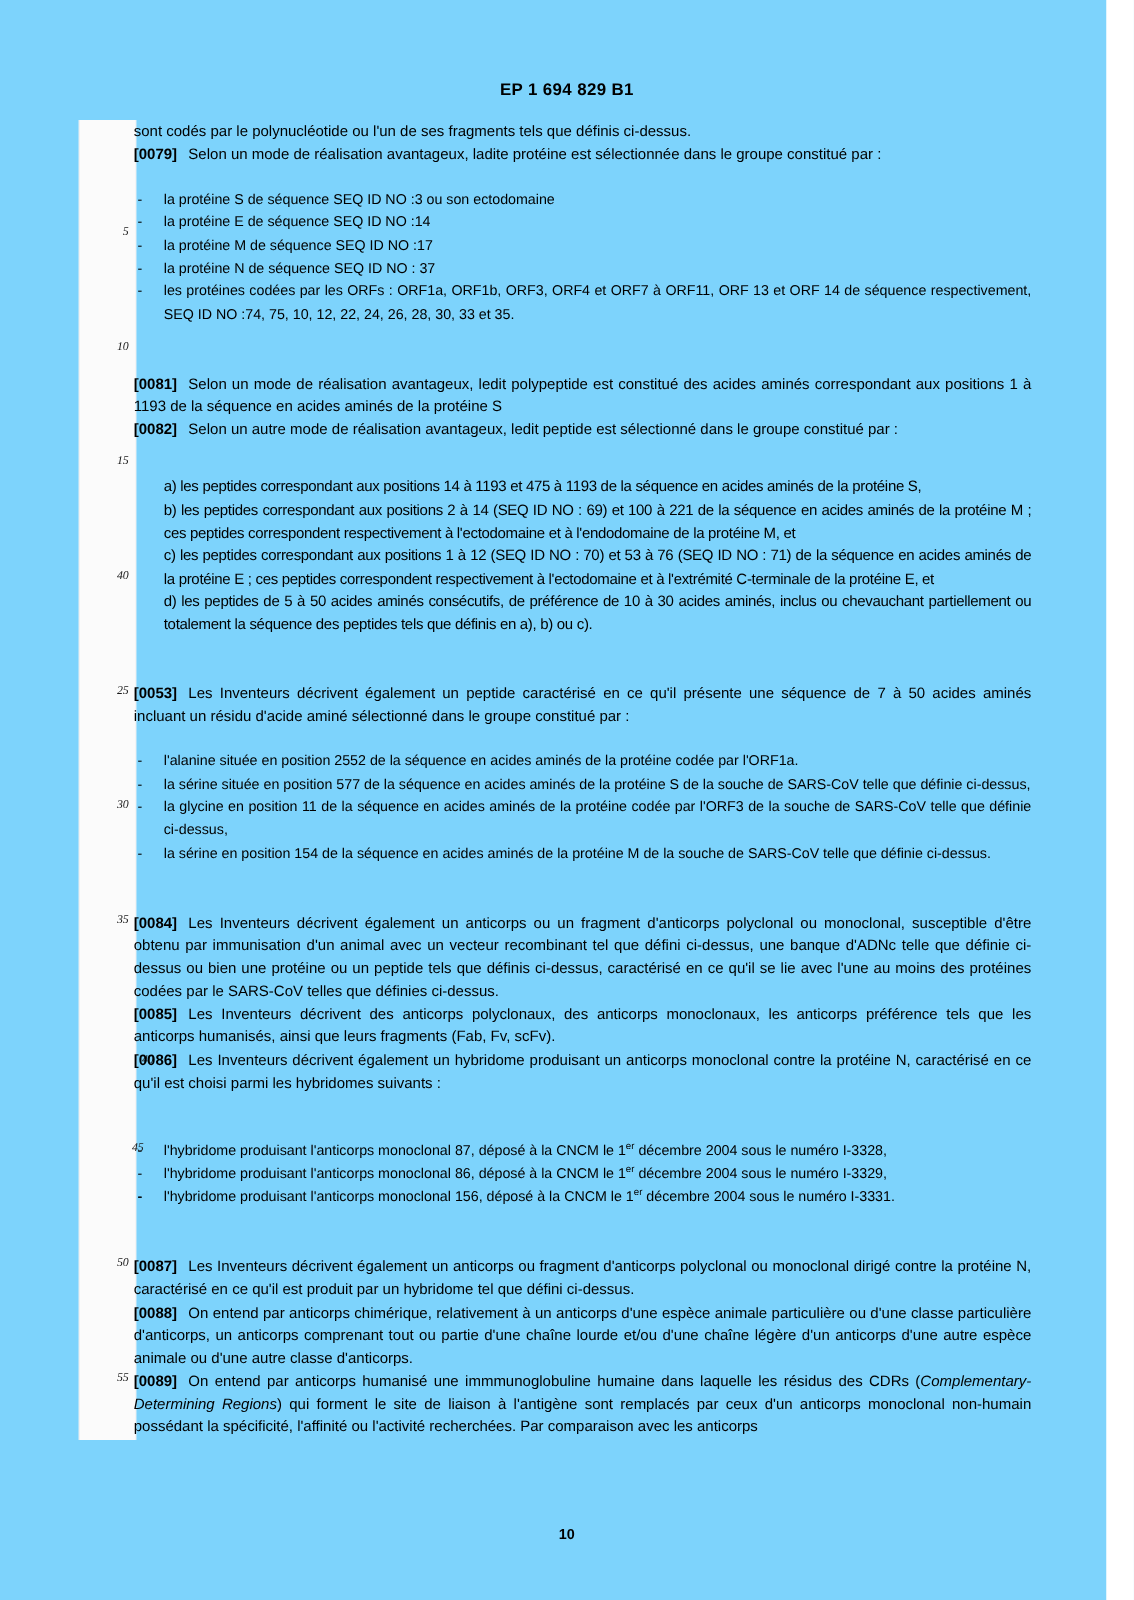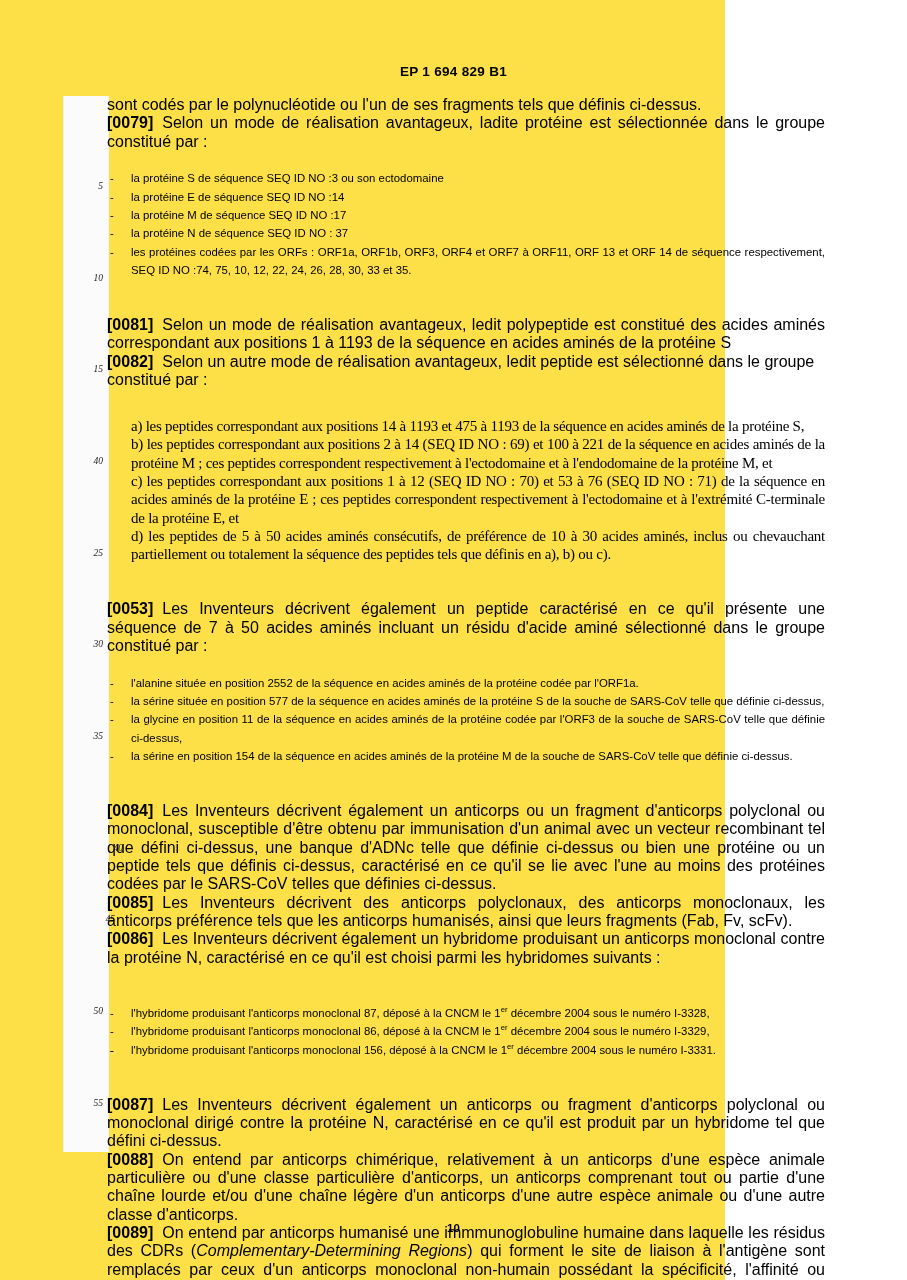--- a/index.html
+++ b/index.html
@@ -12,23 +12,23 @@
     height: 1280px;
     font-family: "Liberation Sans", sans-serif;
     color: #000000;
     position: relative;
     overflow: hidden;
   }
   .page {
     position: absolute;
     left: 0;
     top: 0;
-    width: 725px;
+    width: 885px;
     height: 1280px;
-    background: #fde047;
+    background: #7dd3fc;
   }
   
   .gutter-shade {
     position: absolute;
     left: 63px;
     top: 96px;
     width: 44px;
     height: 1056px;
     background: #fbfbfb;
     border-left: 1px solid #f0f0f0;
@@ -70,21 +70,21 @@
     position: absolute;
     width: 40px;
     text-align: right;
     font-size: 9.5px;
     font-style: italic;
     color: #1a1a1a;
     font-family: "Liberation Serif", serif;
   }
   p.para {
     margin: 0;
-    font-size: 16px;
+    font-size: 12px;
     line-height: 18.35px;
     text-align: justify;
     text-justify: inter-word;
   }
   p.para.nojust { text-align: left; }
   .pnum {
     font-weight: bold;
     margin-right: 9px;
   }
   .spacer-sm { height: 18.35px; }
@@ -106,24 +106,23 @@
     position: absolute;
     left: 3px;
     top: 0;
   }
   .lettered {
     margin: 0;
     padding-left: 24px;
   }
   .lettered p {
     margin: 0;
-    font-size: 15px;
+    font-size: 12px;
     line-height: 18.35px;
     text-align: justify;
-    font-family: Liberation Serif, serif;
   }
   .cond {
     
     letter-spacing: -0.25px;
   }
   sup {
     font-size: 0.68em;
     vertical-align: super;
     line-height: 0;
   }

